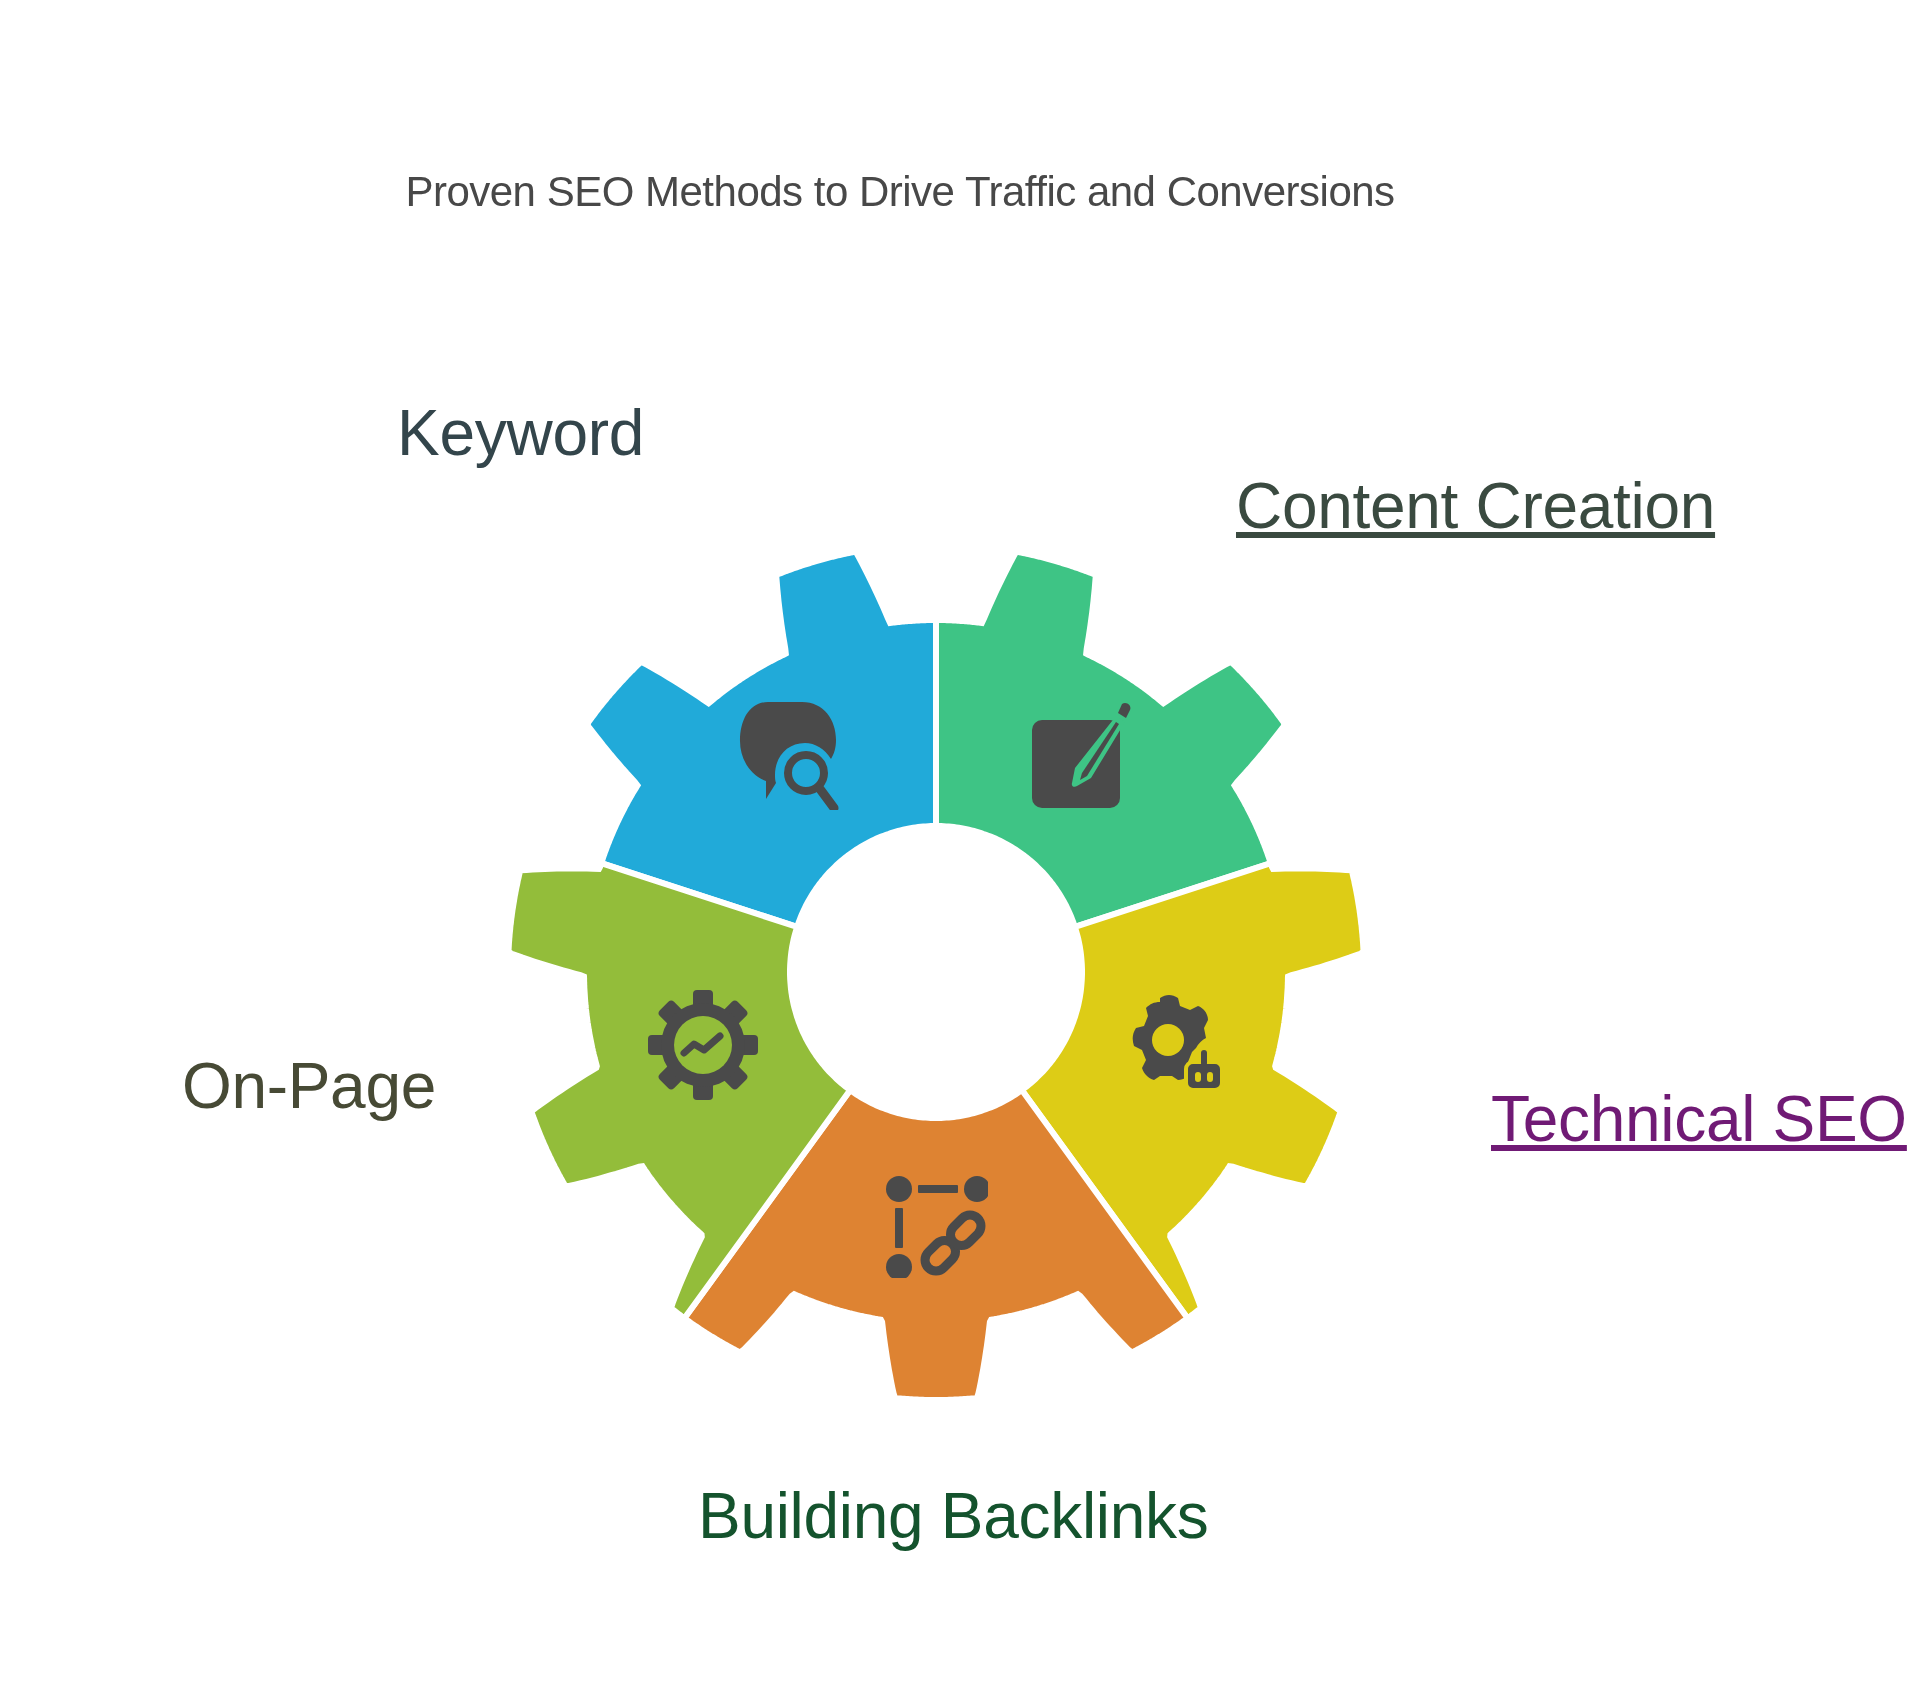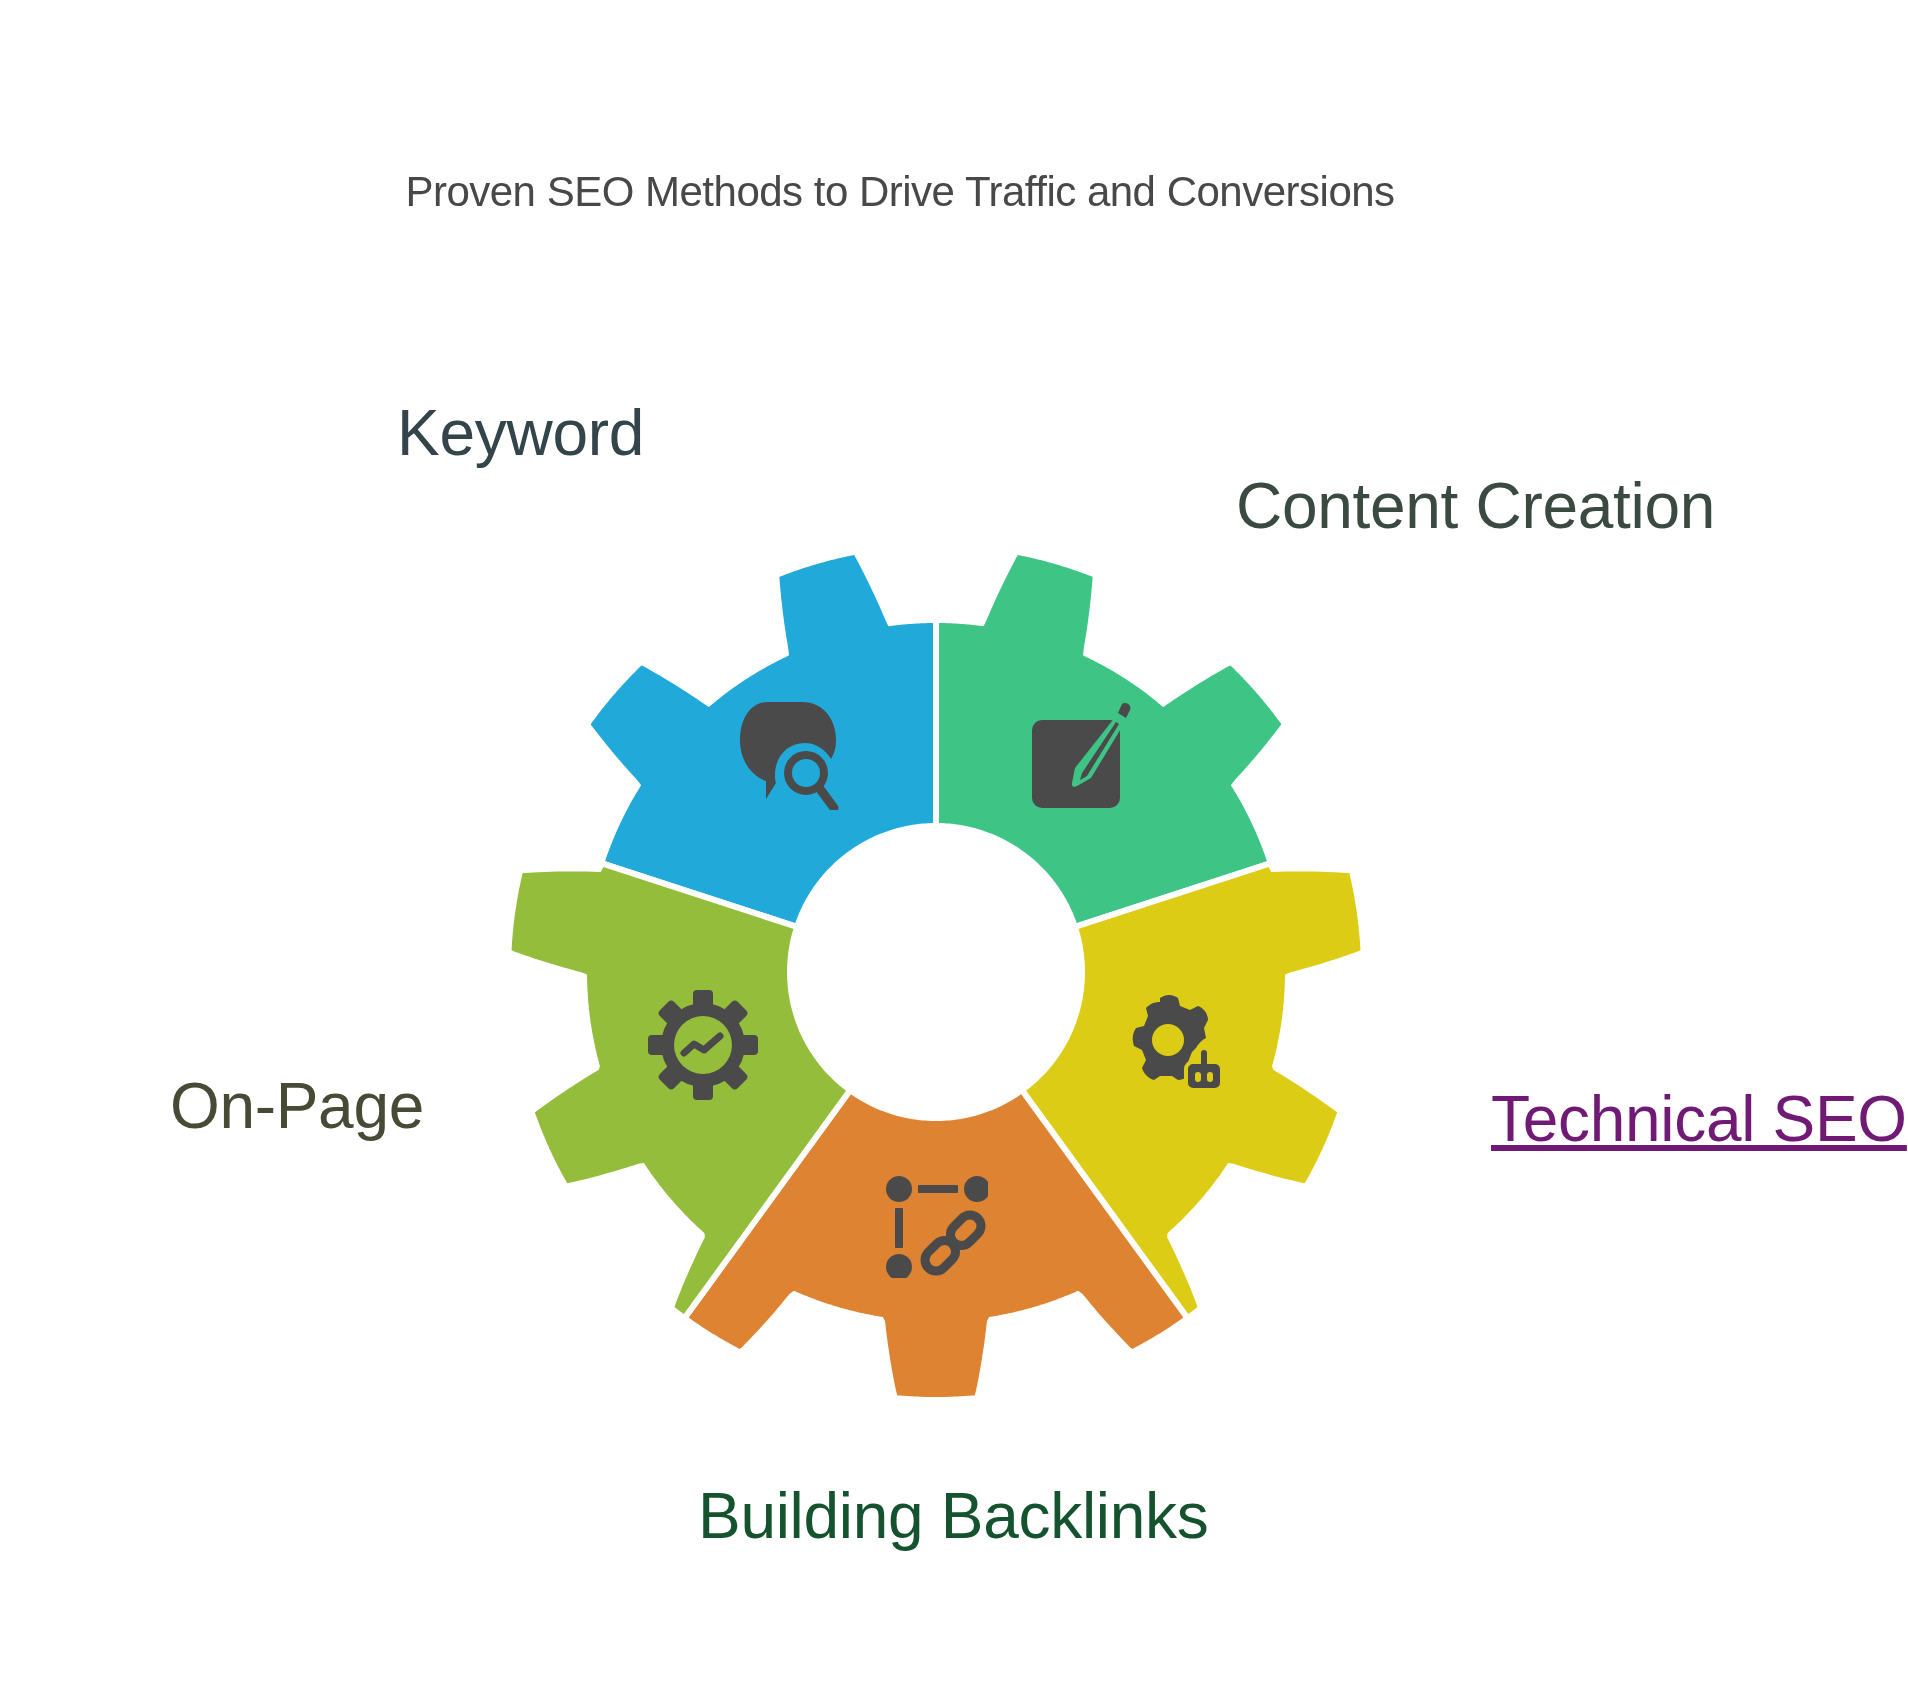--- a/index.html
+++ b/index.html
@@ -2,24 +2,24 @@
 <html><head>
 <meta charset="utf-8">
 <style>
   html, body { margin: 0; padding: 0; background: #ffffff; }
   body { width: 1908px; height: 1692px; position: relative; overflow: hidden;
          font-family: "Liberation Sans", "DejaVu Sans", sans-serif; }
   .title { position: absolute; left: 300px; top: 155px; width: 1200px; text-align: center;
            font-size: 42px; line-height: 74px; color: #484848; letter-spacing: -0.5px; }
   .label { position: absolute; font-size: 64px; line-height: 72px; letter-spacing: -0.3px; }
   .label-kw { left: 380px; top: 397px; width: 264px; text-align: right; color: #33454b; }
-  .label-cc { left: 1236px; top: 470px; color: #3a4a40; white-space: nowrap; }
+  .label-cc { left: 1236px; top: 470px; color: #3a4a40; white-space: nowrap; text-decoration: underline; }
   .label-ts { left: 1491px; top: 1083px; color: #701a75; white-space: nowrap; text-decoration: underline; }
   .label-bb { left: 698px; top: 1480px; color: #14532d; white-space: nowrap; }
-  .label-op { left: 56px; top: 1050px; width: 368px; text-align: right; color: #474a35; margin-top: 20px; }
+  .label-op { left: 68px; top: 1050px; width: 368px; text-align: right; color: #474a35; }
   svg.gear { position: absolute; left: 0; top: 0; }
   .icon { position: absolute; width: 110px; height: 110px; }
 </style>
 </head>
 <body>
 
 <div class="title">
   <span>Proven SEO Methods to Drive Traffic and Conversions</span>
 </div>
 

